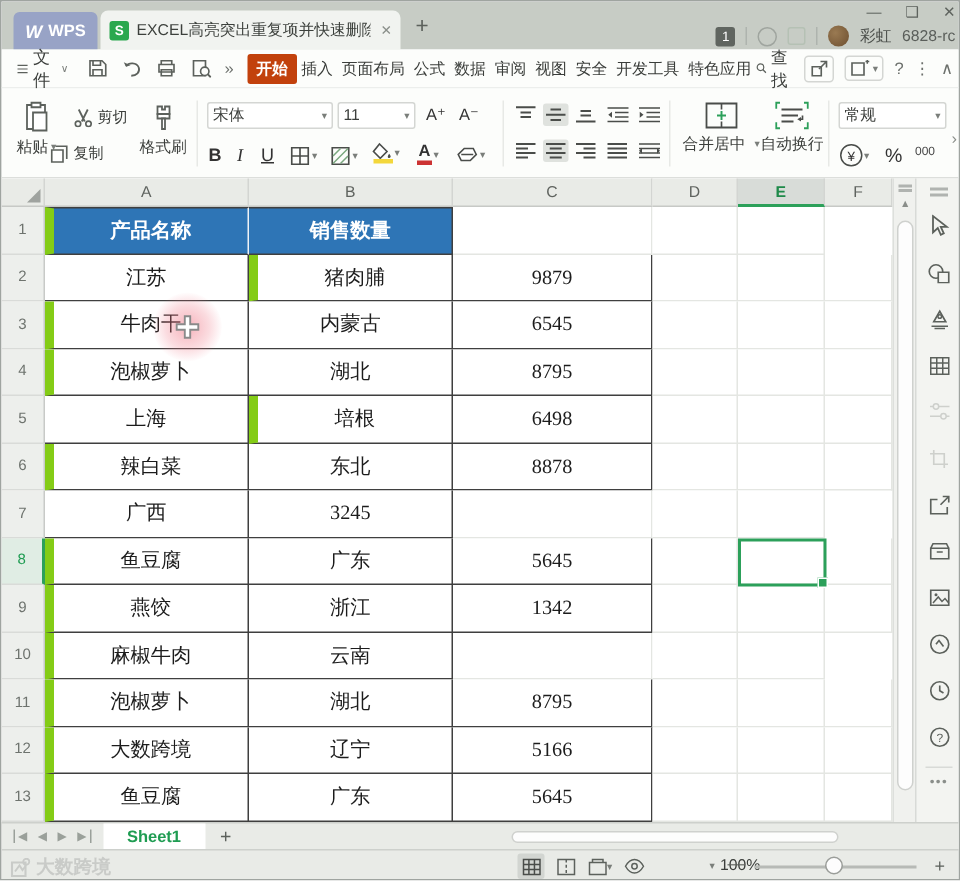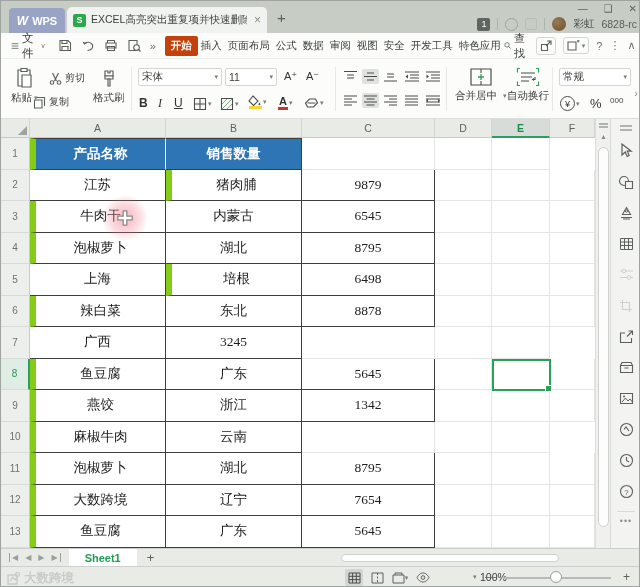--- a/index.html
+++ b/index.html
@@ -514,21 +514,21 @@
       <div class="tc">湖北</div>
       <div class="tc">8795</div>
       <div class="ec"></div>
         <div class="ec"></div>
         <div class="ec"></div>
     </div>
     <div class="srow">
       <div class="rnum">12</div>
       <div class="tc first">大数跨境</div>
       <div class="tc">辽宁</div>
-      <div class="tc">7654</div>
+      <div class="tc">5166</div>
       <div class="ec"></div>
         <div class="ec"></div>
         <div class="ec"></div>
     </div>
     <div class="srow">
       <div class="rnum">13</div>
       <div class="tc first">鱼豆腐</div>
       <div class="tc">广东</div>
       <div class="tc">5645</div>
       <div class="ec"></div>

